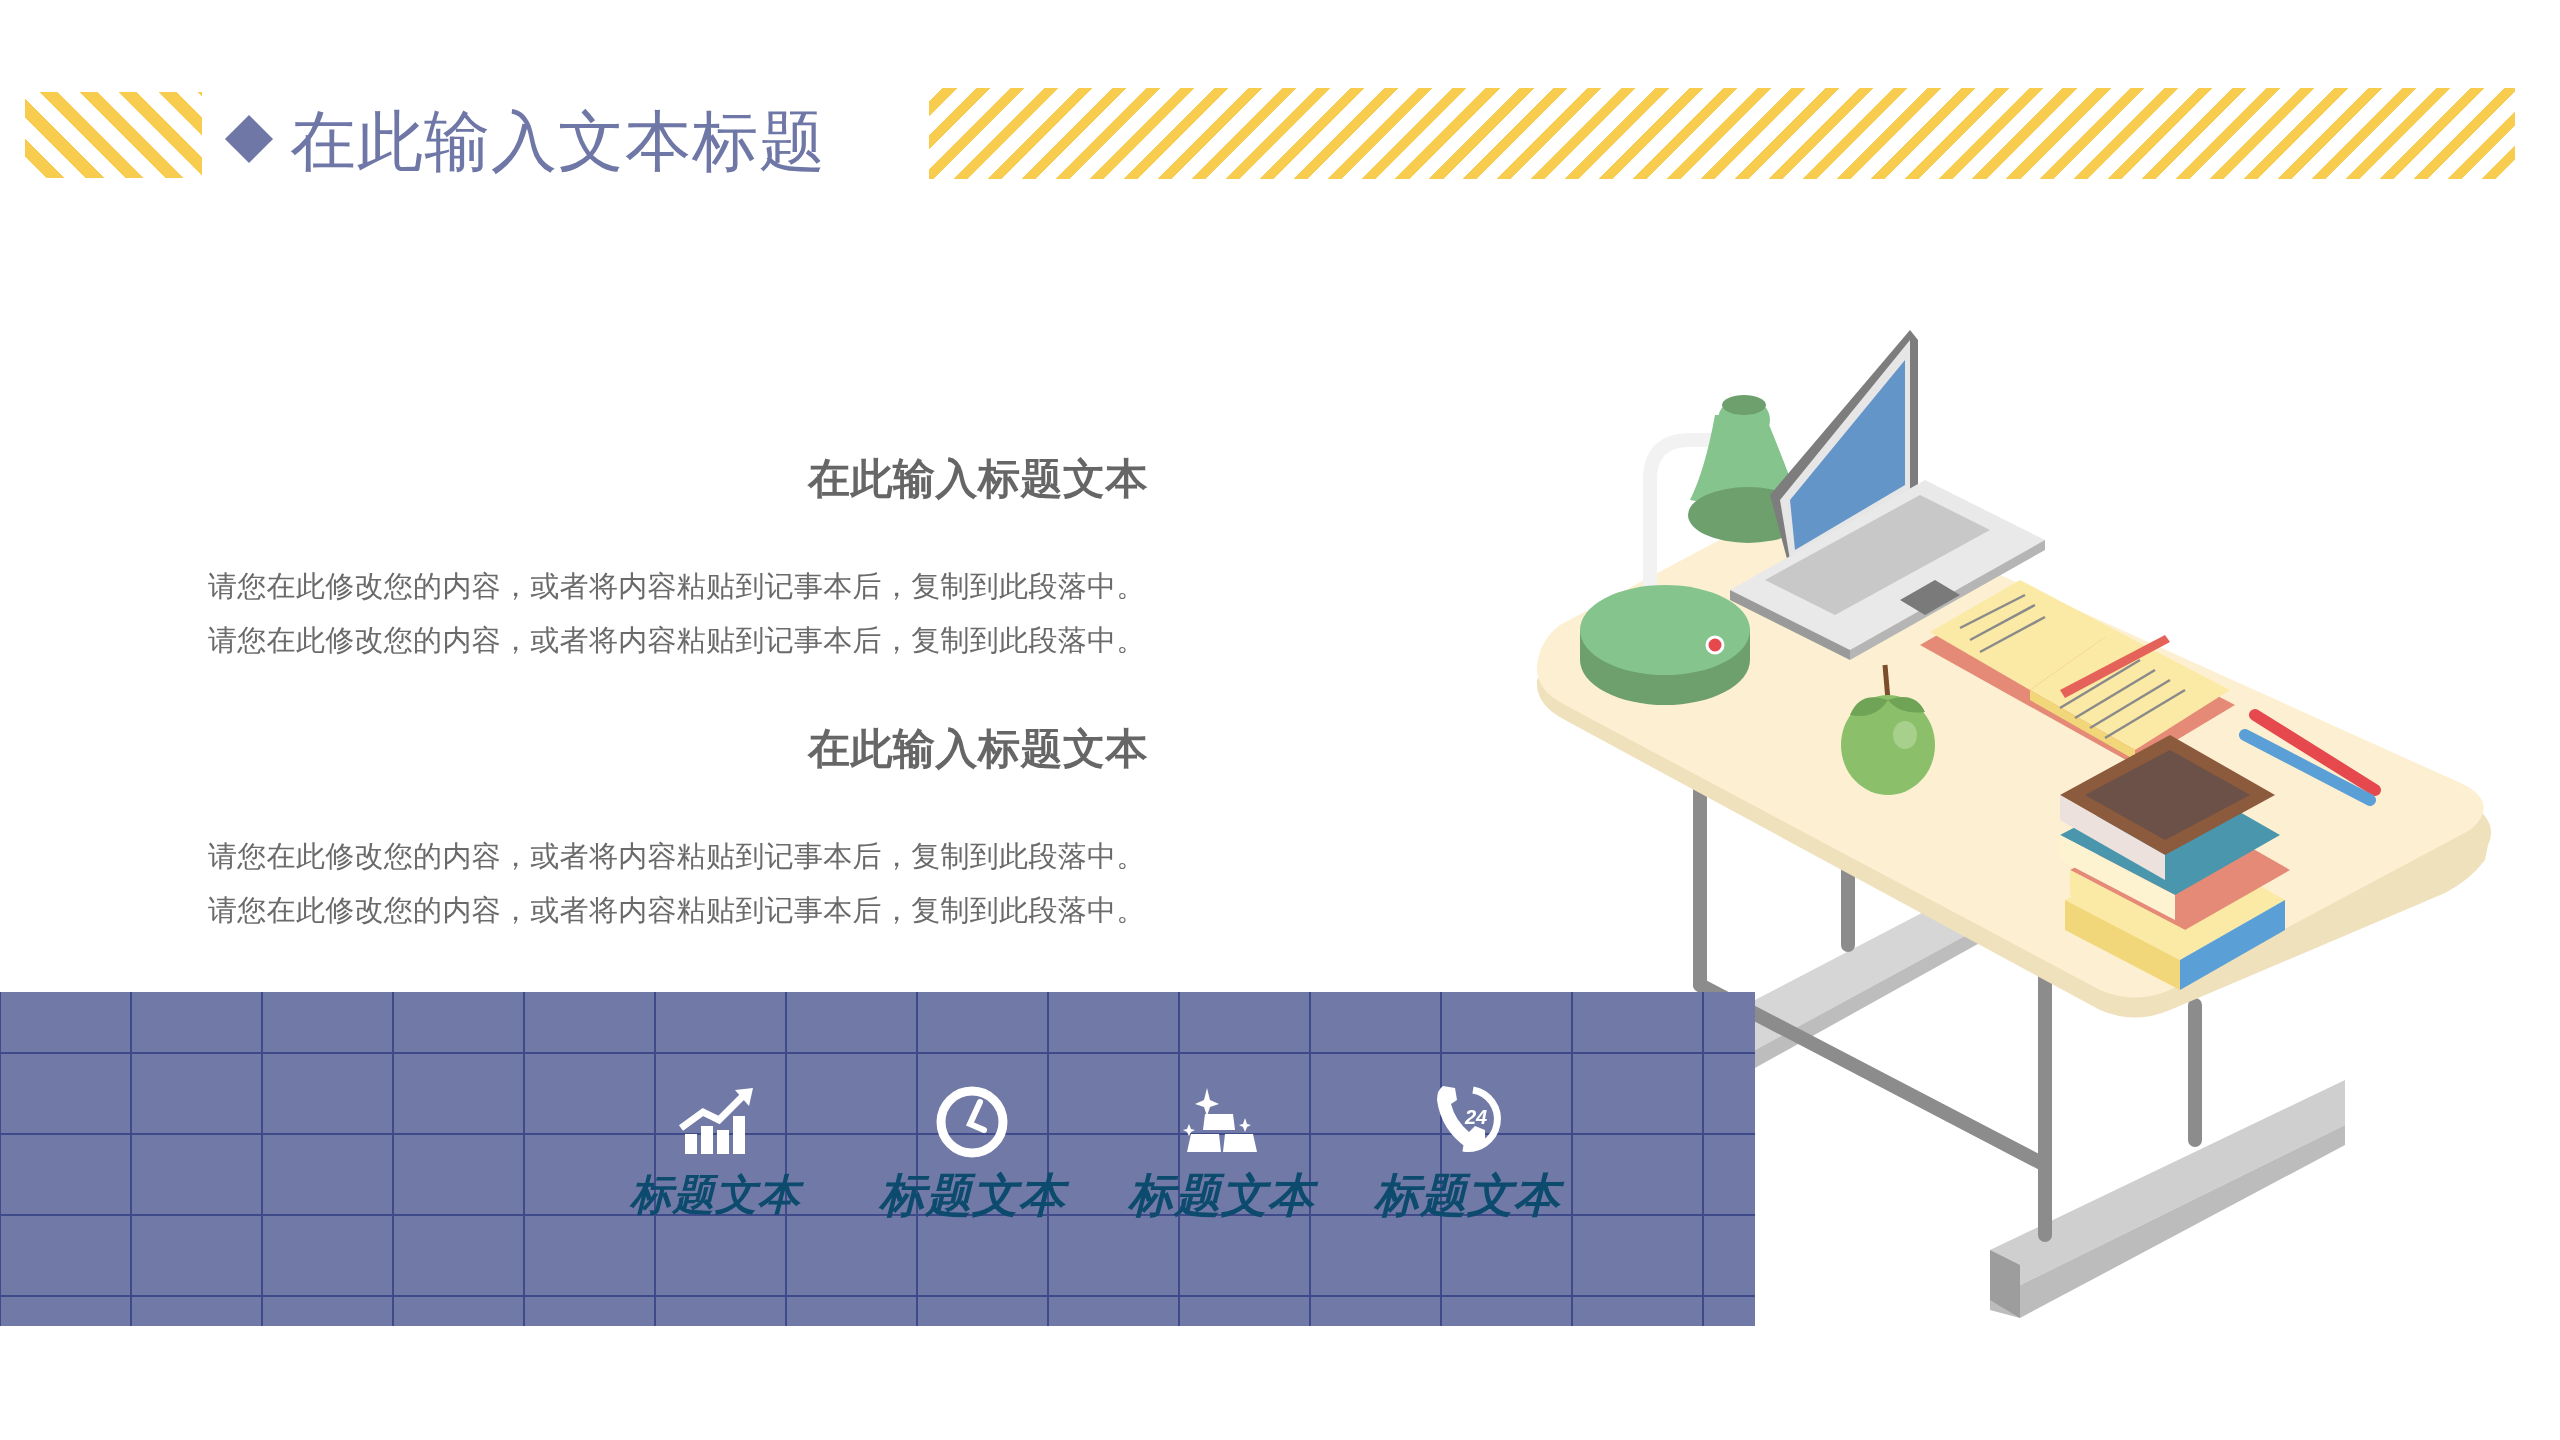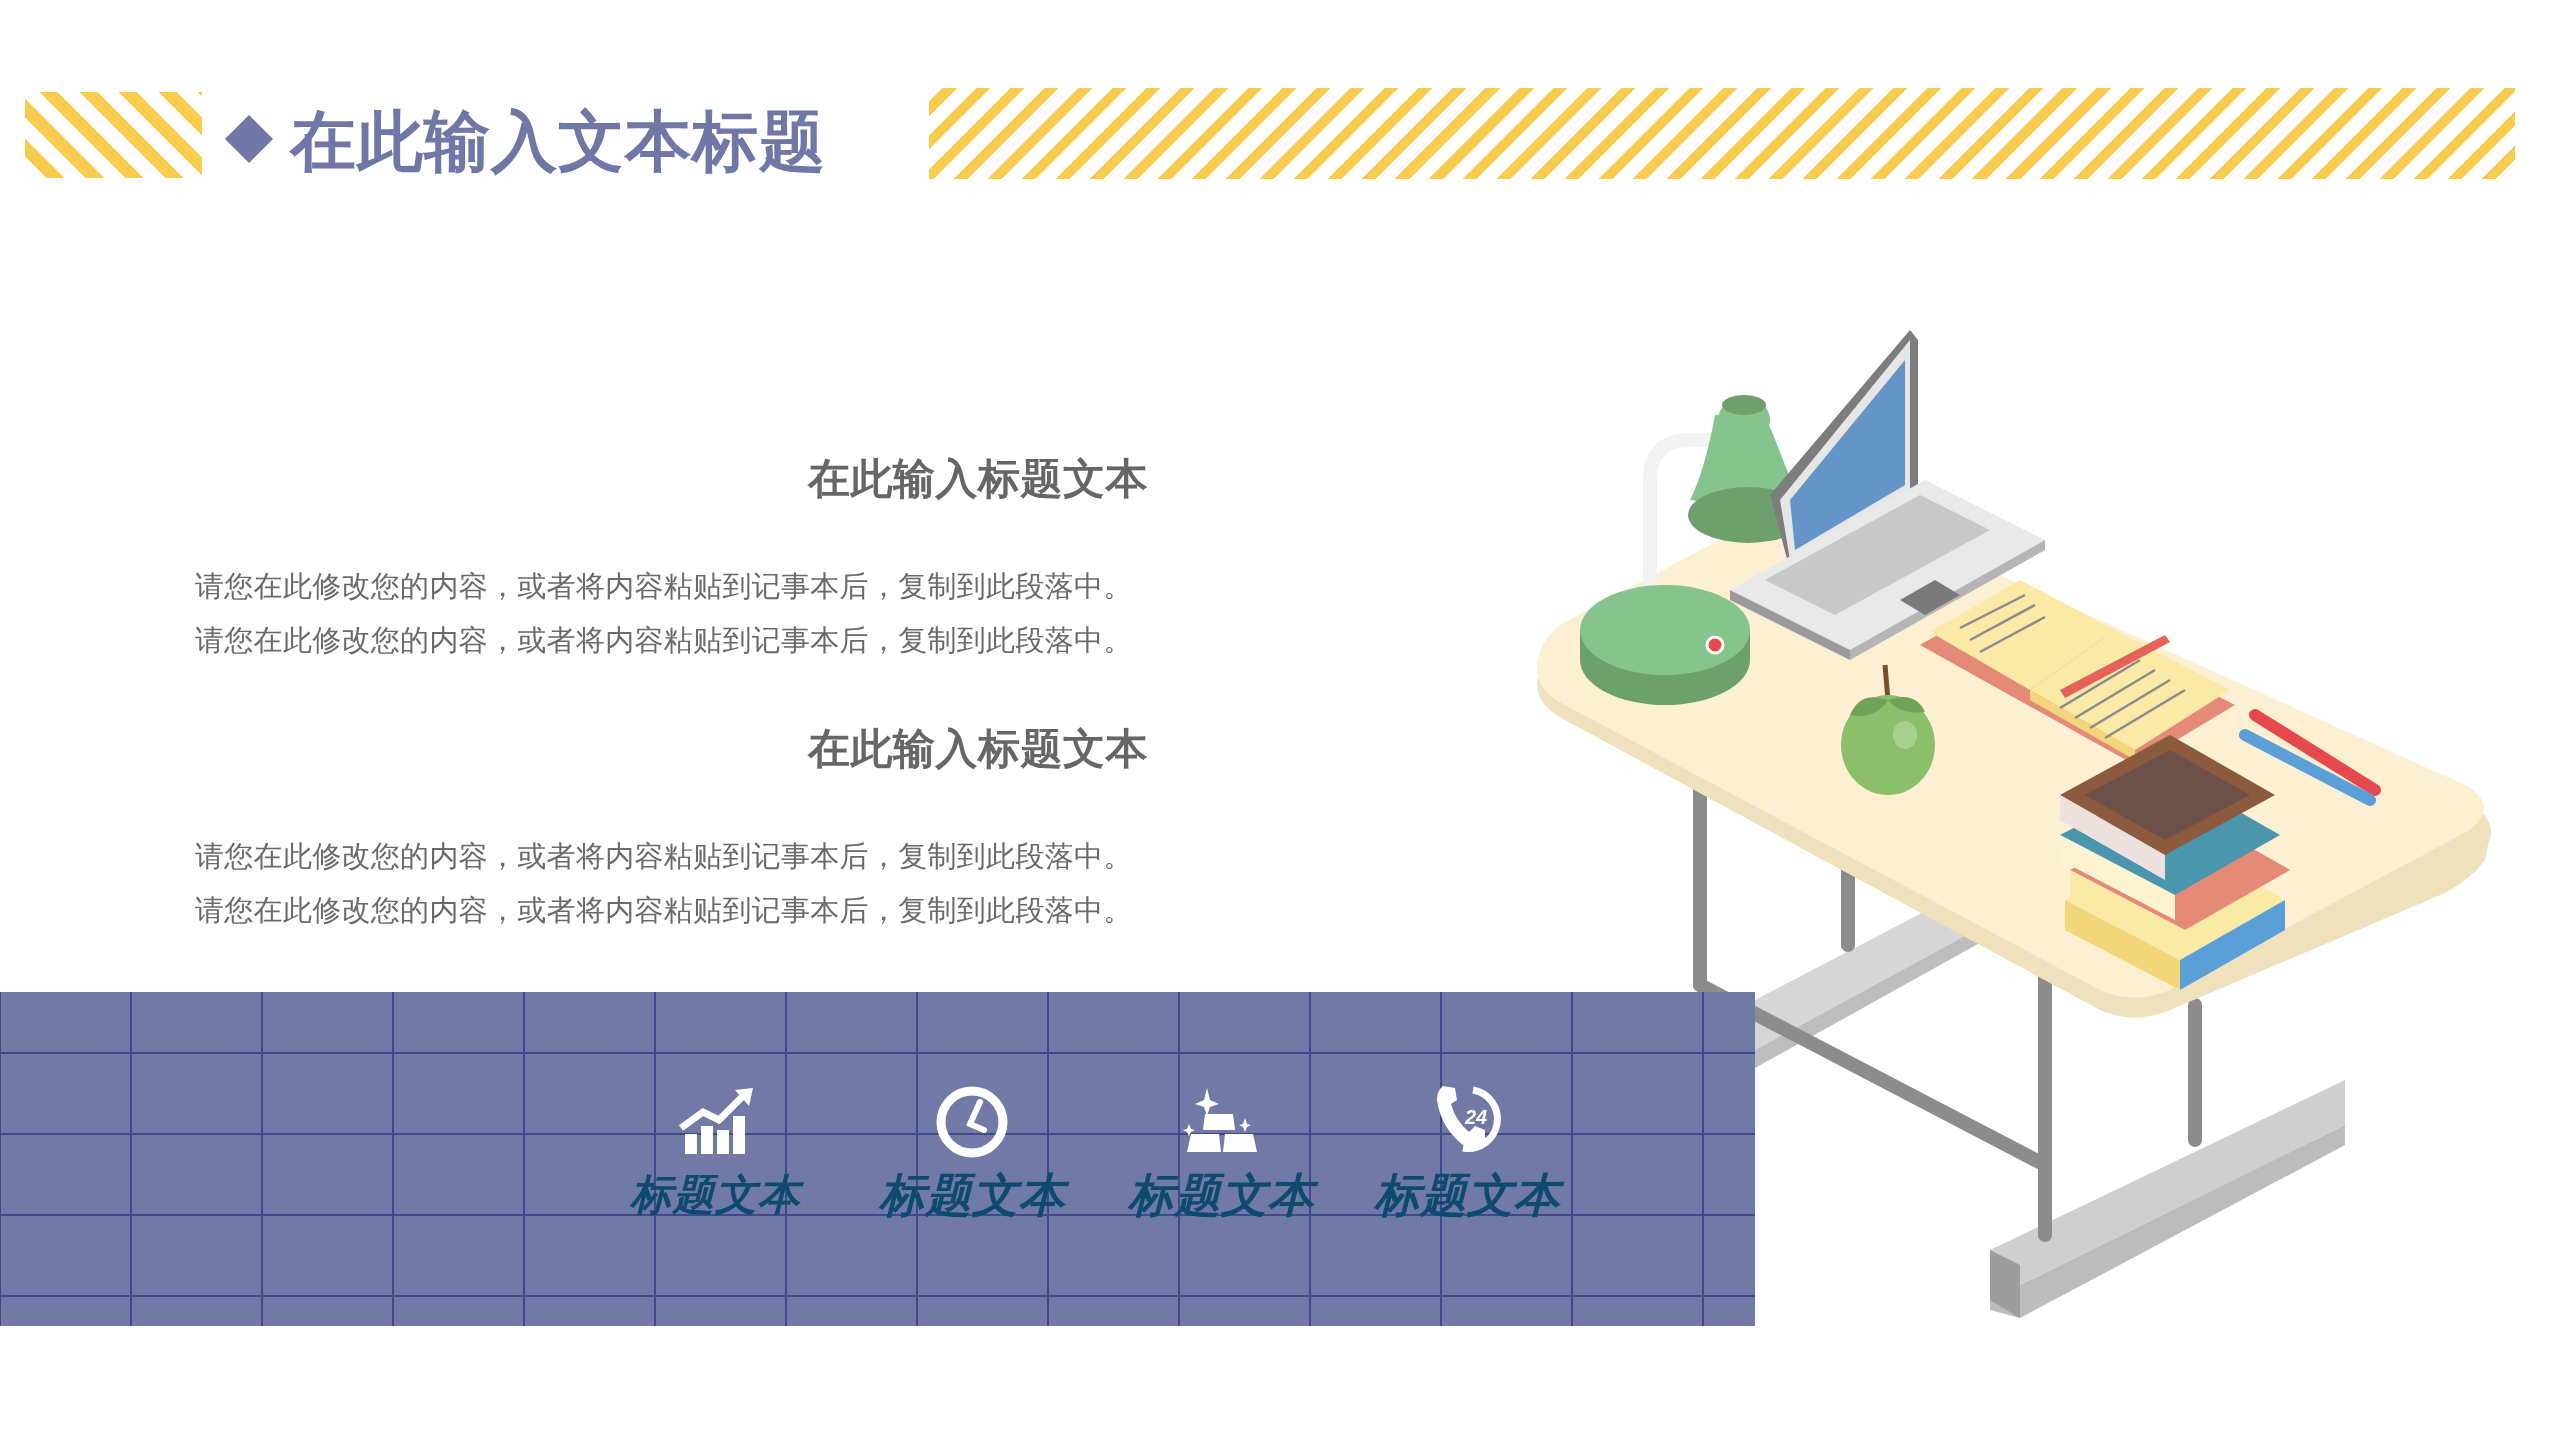--- a/index.html
+++ b/index.html
@@ -17,31 +17,31 @@
     position: absolute; left: 929px; top: 88px; width: 1586px; height: 91px;
     background: repeating-linear-gradient(-45deg, #ffffff 0 14px, #f8cd4f 14px 24px);
   }
 
   .title-diamond {
     position: absolute; left: 232px; top: 122px; width: 34px; height: 34px;
     background: #6f77a6; transform: rotate(45deg);
   }
   .page-title {
     position: absolute; left: 290px; top: 102px; height: 80px;
-    font-size: 66px; line-height: 80px; font-weight: bold; color: #6f77a6;
+    font-size: 66px; line-height: 80px; font-weight: normal; color: #6f77a6;
     letter-spacing: 1px; white-space: nowrap;
   }
 
   
   .section-title {
     position: absolute; right: 1412px; font-size: 42px; line-height: 54px;
     font-weight: bold; color: #666666; white-space: nowrap; letter-spacing: 0.5px; margin-left: 12px;
   }
   .body-line {
-    position: absolute; left: 195px; font-size: 29px; line-height: 40px;
+    position: absolute; left: 208px; font-size: 29px; line-height: 40px;
     color: #6a6a6a; white-space: nowrap; letter-spacing: 0.3px; text-align: right;
   }
 
   
   .band {
     position: absolute; left: 0; top: 992px; width: 1755px; height: 334px;
     background-color: #717aa6;
     background-image:
       linear-gradient(to right, #3e4a8a 0 2px, transparent 2px),
       linear-gradient(to bottom, #3e4a8a 0 2px, transparent 2px);

